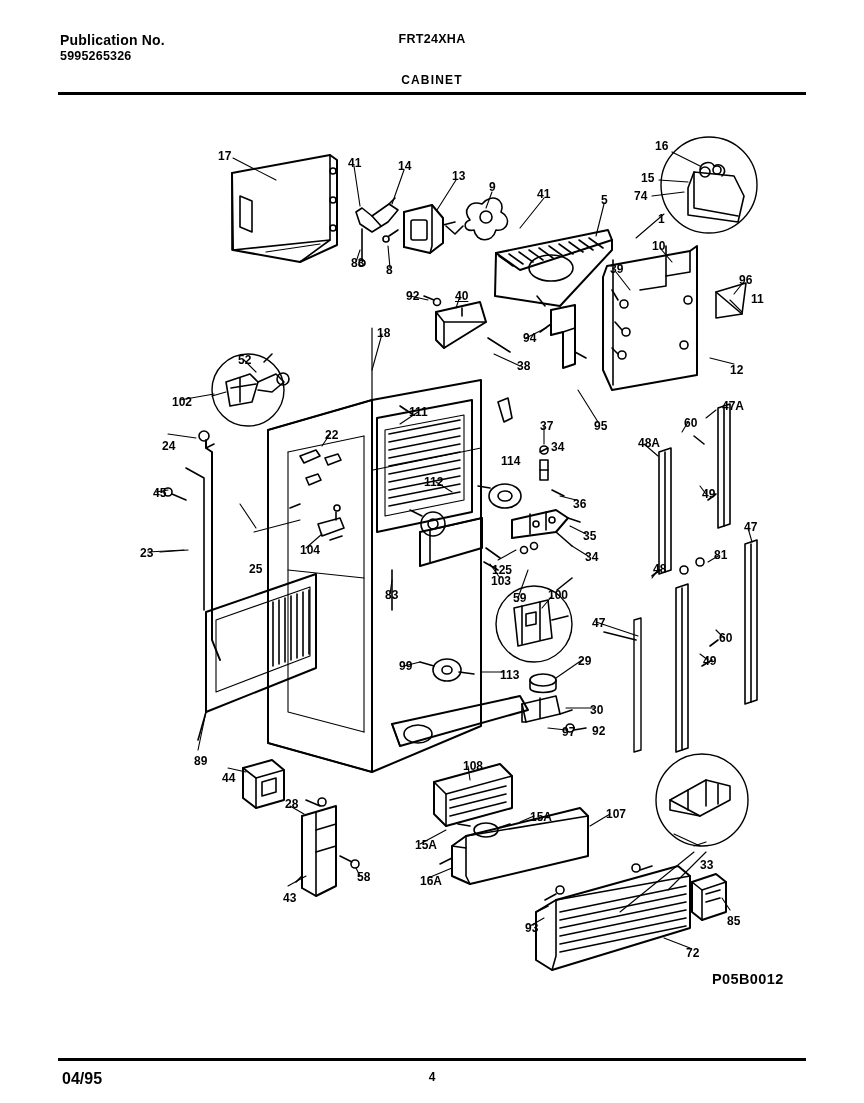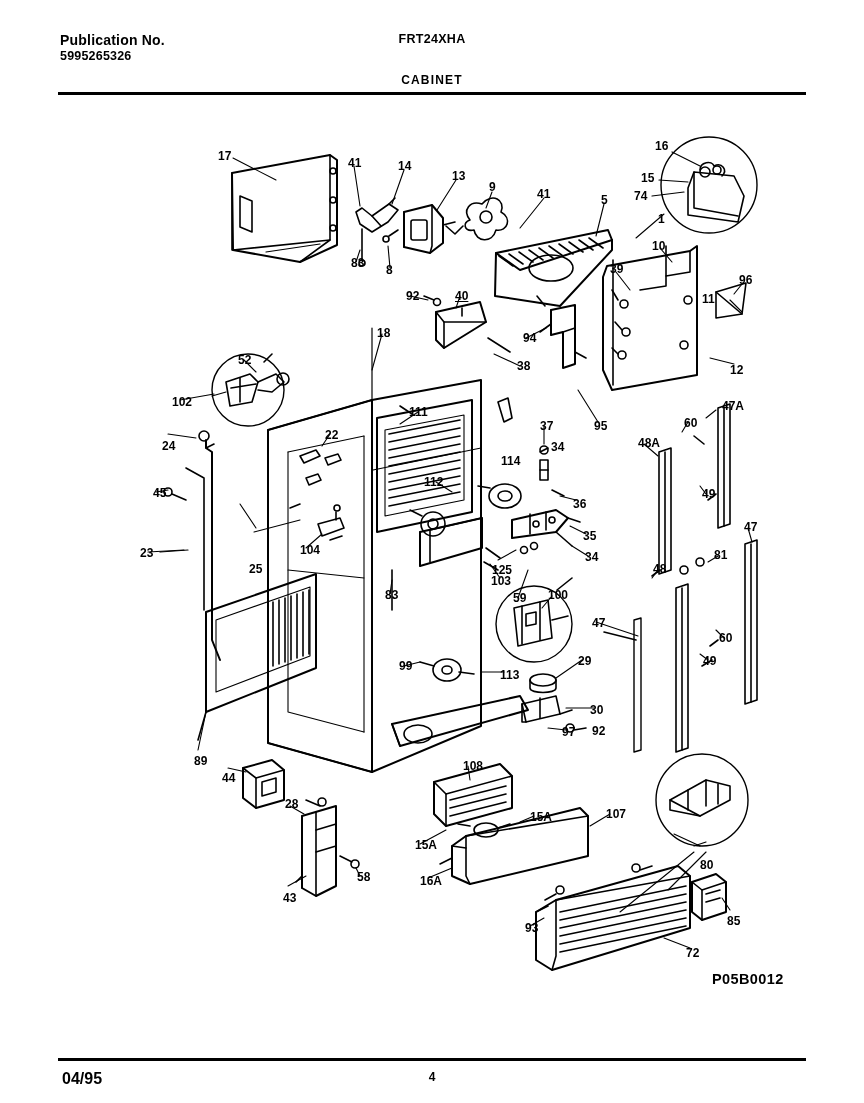--- a/index.html
+++ b/index.html
@@ -460,21 +460,21 @@
       <div class="callout" style="left: 601px; top: 194px;">5</div>
       <div class="callout" style="left: 655px; top: 140px;">16</div>
       <div class="callout" style="left: 641px; top: 172px;">15</div>
       <div class="callout" style="left: 634px; top: 190px;">74</div>
       <div class="callout" style="left: 658px; top: 213px;">1</div>
       <div class="callout" style="left: 652px; top: 240px;">10</div>
       <div class="callout" style="left: 351px; top: 257px;">83</div>
       <div class="callout" style="left: 386px; top: 264px;">8</div>
       <div class="callout" style="left: 610px; top: 263px;">39</div>
       <div class="callout" style="left: 739px; top: 274px;">96</div>
-      <div class="callout" style="left: 686px; top: 293px; padding-left: 16px;">11</div>
+      <div class="callout" style="left: 735px; top: 293px; padding-left: 16px;">11</div>
       <div class="callout" style="left: 406px; top: 290px;">92</div>
       <div class="callout" style="left: 455px; top: 290px; text-decoration: underline;">40</div>
       <div class="callout" style="left: 523px; top: 332px;">94</div>
       <div class="callout" style="left: 730px; top: 364px;">12</div>
       <div class="callout" style="left: 377px; top: 327px;">18</div>
       <div class="callout" style="left: 517px; top: 360px;">38</div>
       <div class="callout" style="left: 594px; top: 420px;">95</div>
       <div class="callout" style="left: 238px; top: 354px;">52</div>
       <div class="callout" style="left: 172px; top: 396px;">102</div>
       <div class="callout" style="left: 409px; top: 406px;">111</div>
@@ -510,21 +510,21 @@
       <div class="callout" style="left: 500px; top: 669px;">113</div>
       <div class="callout" style="left: 578px; top: 655px;">29</div>
       <div class="callout" style="left: 590px; top: 704px;">30</div>
       <div class="callout" style="left: 562px; top: 726px;">97</div>
       <div class="callout" style="left: 592px; top: 725px;">92</div>
       <div class="callout" style="left: 194px; top: 755px;">89</div>
       <div class="callout" style="left: 222px; top: 772px;">44</div>
       <div class="callout" style="left: 463px; top: 760px;">108</div>
       <div class="callout" style="left: 530px; top: 811px;">15A</div>
       <div class="callout" style="left: 606px; top: 808px;">107</div>
-      <div class="callout" style="left: 700px; top: 859px;">80</div>
+      <div class="callout" style="left: 700px; top: 859px;">33</div>
       <div class="callout" style="left: 285px; top: 798px;">28</div>
       <div class="callout" style="left: 357px; top: 871px;">58</div>
       <div class="callout" style="left: 283px; top: 892px;">43</div>
       <div class="callout" style="left: 415px; top: 839px;">15A</div>
       <div class="callout" style="left: 420px; top: 875px;">16A</div>
       <div class="callout" style="left: 727px; top: 915px;">85</div>
       <div class="callout" style="left: 525px; top: 922px;">93</div>
       <div class="callout" style="left: 686px; top: 947px;">72</div>
     </div>
 

